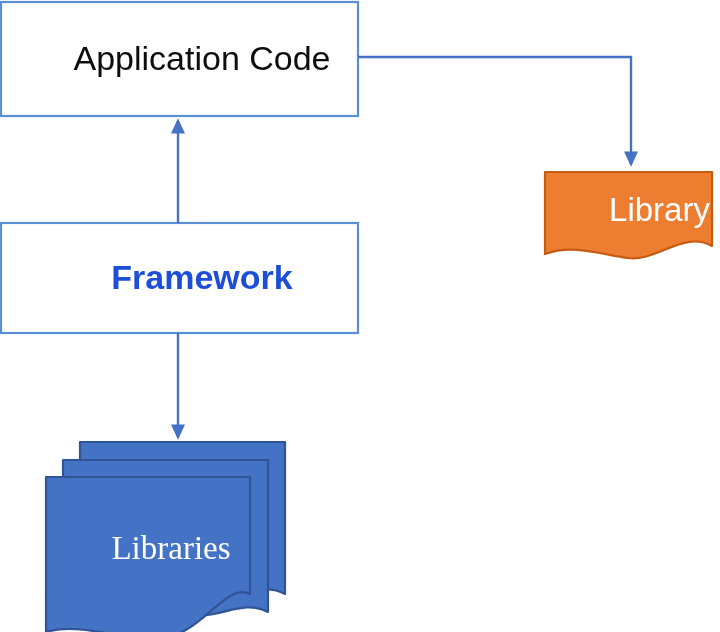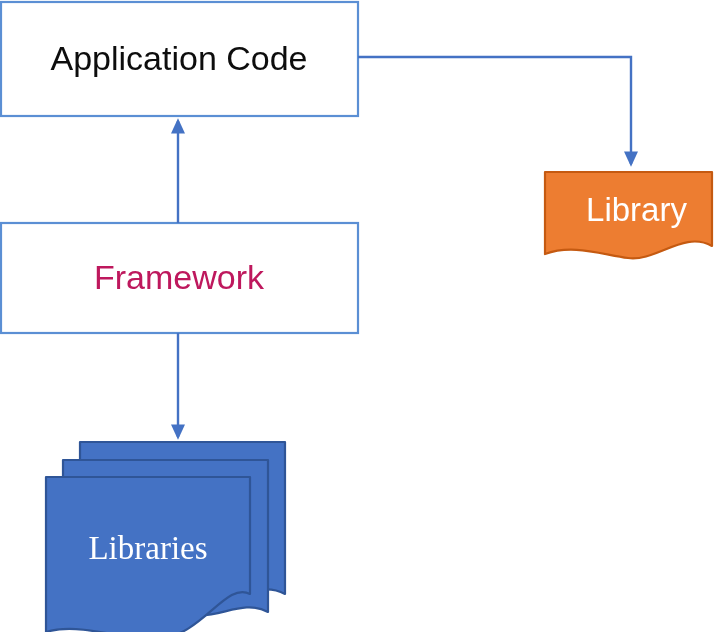--- a/index.html
+++ b/index.html
@@ -29,36 +29,38 @@
   }
   .node-label {
     position: absolute;
     display: flex;
     align-items: center;
     justify-content: center;
     text-align: center;
     line-height: 1.1;
     white-space: nowrap;
     pointer-events: none;
+    margin-left: 23px;
   }
   .label-app-code {
     left: 0px;
     top: 2px;
     width: 358px;
     height: 114px;
     font-size: 34px;
     color: #0d0d0d;
   }
   .label-framework {
     left: 0px;
     top: 223px;
     width: 358px;
     height: 110px;
     font-size: 34px;
-    color: #be185d;
+    color: #1d4ed8;
+    font-weight: bold;
   }
   .label-library {
     left: 545px;
     top: 172px;
     width: 183px;
     height: 76px;
     font-size: 33px;
     color: #ffffff;
   }
   .label-libraries {

